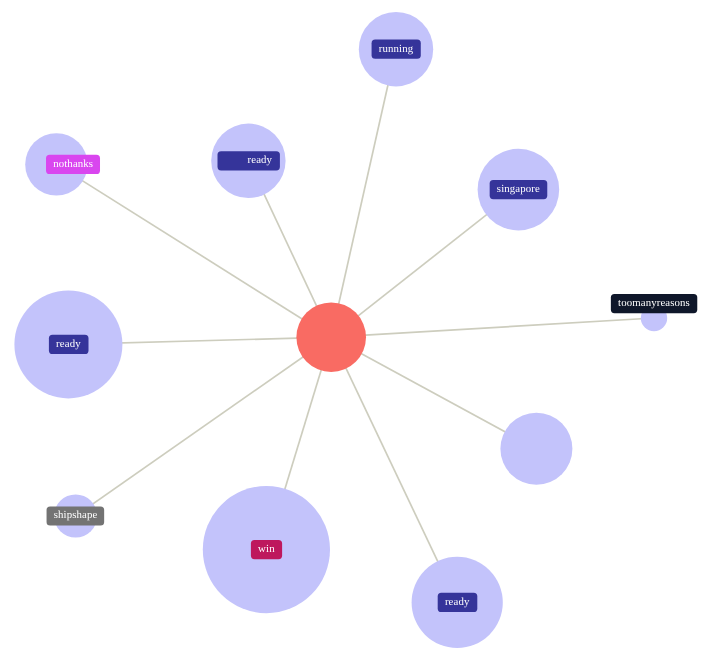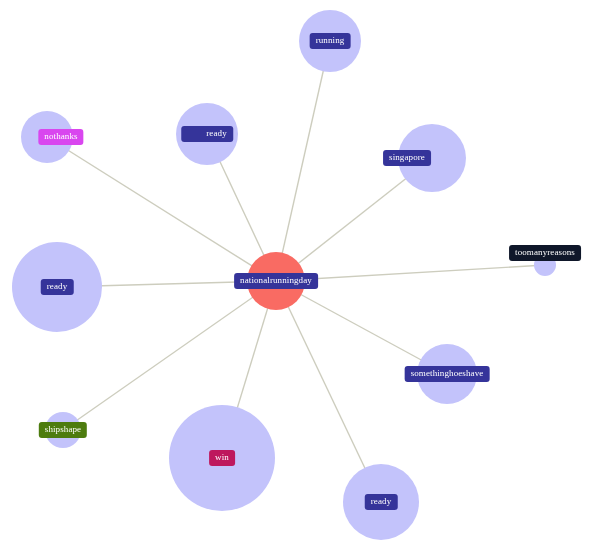--- a/index.html
+++ b/index.html
@@ -105,22 +105,20 @@
       </div>
       <div class="graph-node" style="left: 343px; top: 464px; width: 76px; height: 76px;">
         <div class="node-circle" style="width: 76px; height: 76px; background: rgb(195, 195, 251);"></div>
       </div>
       <div class="graph-node" style="left: 247px; top: 252px; width: 58px; height: 58px;">
         <div class="node-circle" style="width: 58px; height: 58px; background: rgb(249, 107, 99);"></div>
       </div>
       <div class="node-label" style="left: 330px; top: 41px; background: rgb(53, 52, 154); color: rgb(255, 255, 255);">running</div>
       <div class="node-label" style="left: 47px; top: 137px; background: #d946ef; color: rgb(255, 255, 255); margin-left: 14px;">nothanks</div>
       <div class="node-label" style="left: 207px; top: 134px; background: rgb(53, 52, 154); color: rgb(255, 255, 255); padding-left: 25px;">ready</div>
-      <div class="node-label" style="left: 407px; top: 158px; background: rgb(53, 52, 154); color: rgb(255, 255, 255);">singapore</div>
+      <div class="node-label" style="left: 432px; top: 158px; background: rgb(53, 52, 154); color: rgb(255, 255, 255);">singapore</div>
       <div class="node-label" style="left: 545px; top: 253px; background: #0f172a; color: rgb(255, 255, 255);">toomanyreasons</div>
       <div class="node-label" style="left: 57px; top: 287px; background: rgb(53, 52, 154); color: rgb(255, 255, 255);">ready</div>
-      <div class="node-label" style="left: 447px; top: 374px; background: rgb(53, 52, 154); color: rgb(255, 255, 255);">somethinghoeshave</div>
-      <div class="node-label" style="left: 63px; top: 430px; background: #4d7c0f; color: rgb(255, 255, 255);">shipshape</div>
+      <div class="node-label" style="left: 63px; top: 430px; background: #737373; color: rgb(255, 255, 255);">shipshape</div>
       <div class="node-label" style="left: 222px; top: 458px; background: #be185d; color: rgb(255, 255, 255);">win</div>
       <div class="node-label" style="left: 381px; top: 502px; background: rgb(53, 52, 154); color: rgb(255, 255, 255);">ready</div>
-      <div class="node-label" style="left: 276px; top: 281px; background: rgb(53, 52, 154); color: rgb(255, 255, 255);">nationalrunningday</div>
     </div>
 </div>
 
 </body></html>

